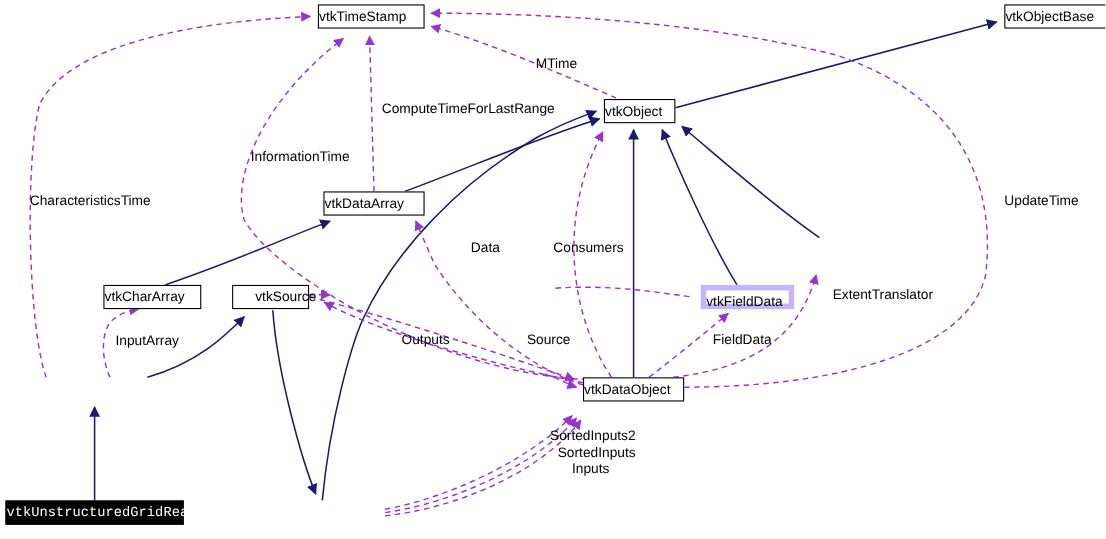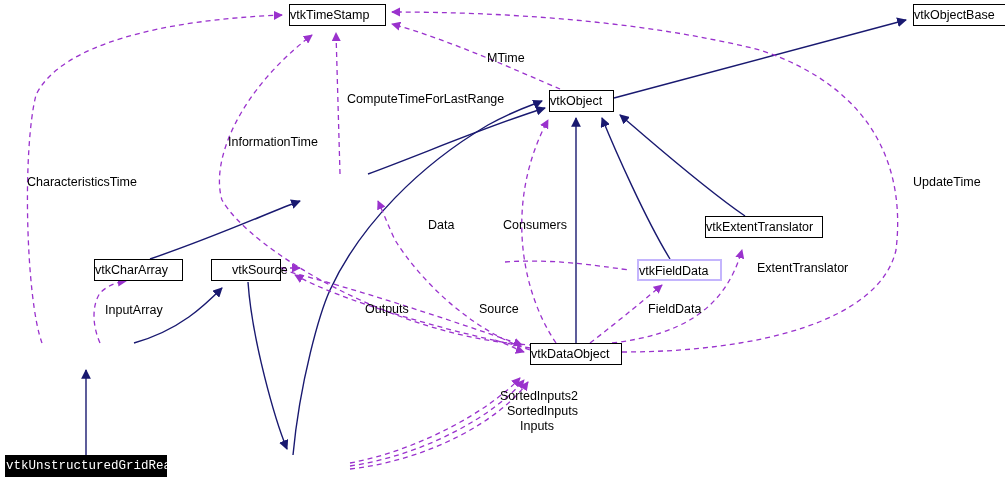--- a/index.html
+++ b/index.html
@@ -39,21 +39,21 @@
     cursor: pointer;
     z-index: 5;
   }
   .node.current {
     background: #000000;
     color: #ffffff;
     border: 1px solid #000000;
     font-family: Liberation Mono, monospace;
   }
   .node.highlight {
-    border: 2px solid #c4b5fd;
+    border: 5px solid #c4b5fd;
     color: #000000;
   }
   .edge-label {
     position: absolute;
     font-size: 12.5px;
     line-height: 15px;
     color: #000000;
     white-space: nowrap;
     background: transparent;
     z-index: 4;
@@ -135,22 +135,22 @@
       <path d="M 495,340 C 510,345 518,350 524,352" marker-end="url(#arrowPurple)"></path>
     </g>
   </svg>
 
   <div class="node" style="left:289px; top:4px; width:97px;">vtkTimeStamp</div>
 
   <div class="node" style="left:913px; top:4px; width:100px;">vtkObjectBase</div>
 
   <div class="node" style="left:549px; top:90px; width:65px;">vtkObject</div>
 
+  <div class="node" style="left:294px; top:174px; width:92px;">vtkDataArray</div>
 
-  <div class="node" style="left:705px; top:216px; width:118px;">vtkExtentTranslator</div>
 
   <div class="node" style="left:94px; top:259px; width:89px;">vtkCharArray</div>
 
   <div class="node" style="left:211px; top:259px; width:70px;padding-left:20px;">vtkSource</div>
 
   <div class="node highlight" style="left:637px; top:259px; width:85px;">vtkFieldData</div>
 
 
   <div class="node" style="left:530px; top:343px; width:92px;">vtkDataObject</div>
 

